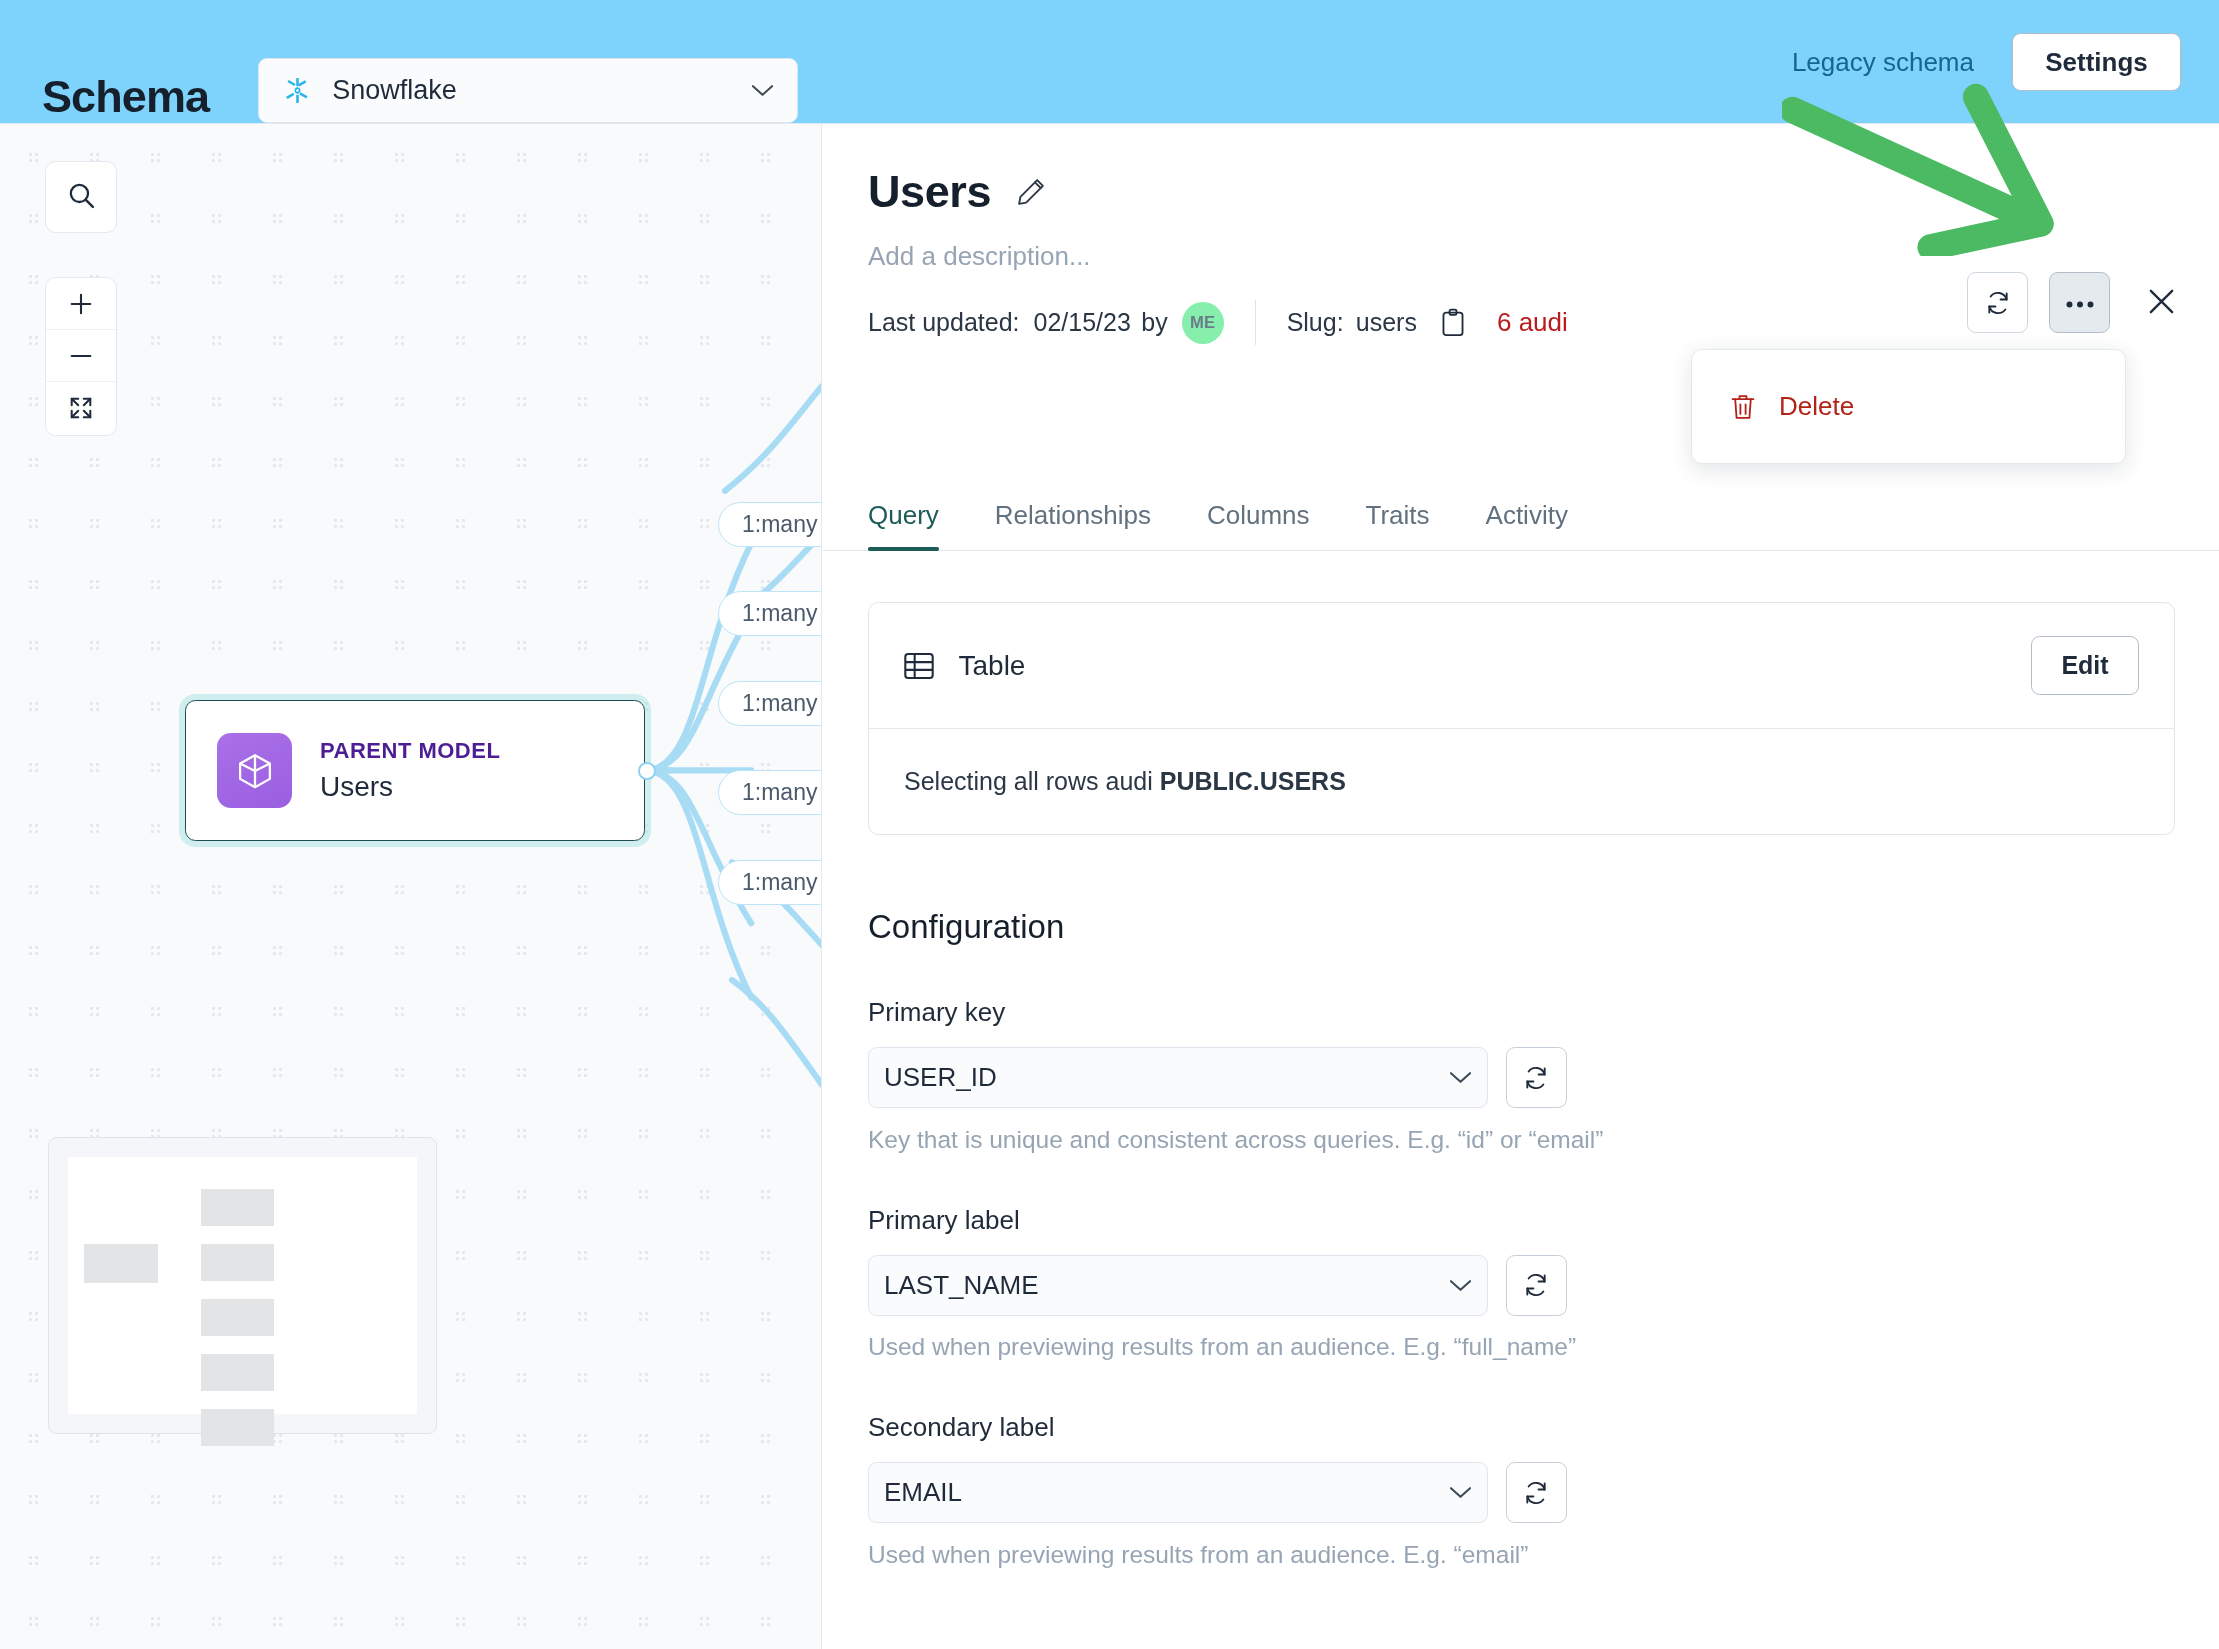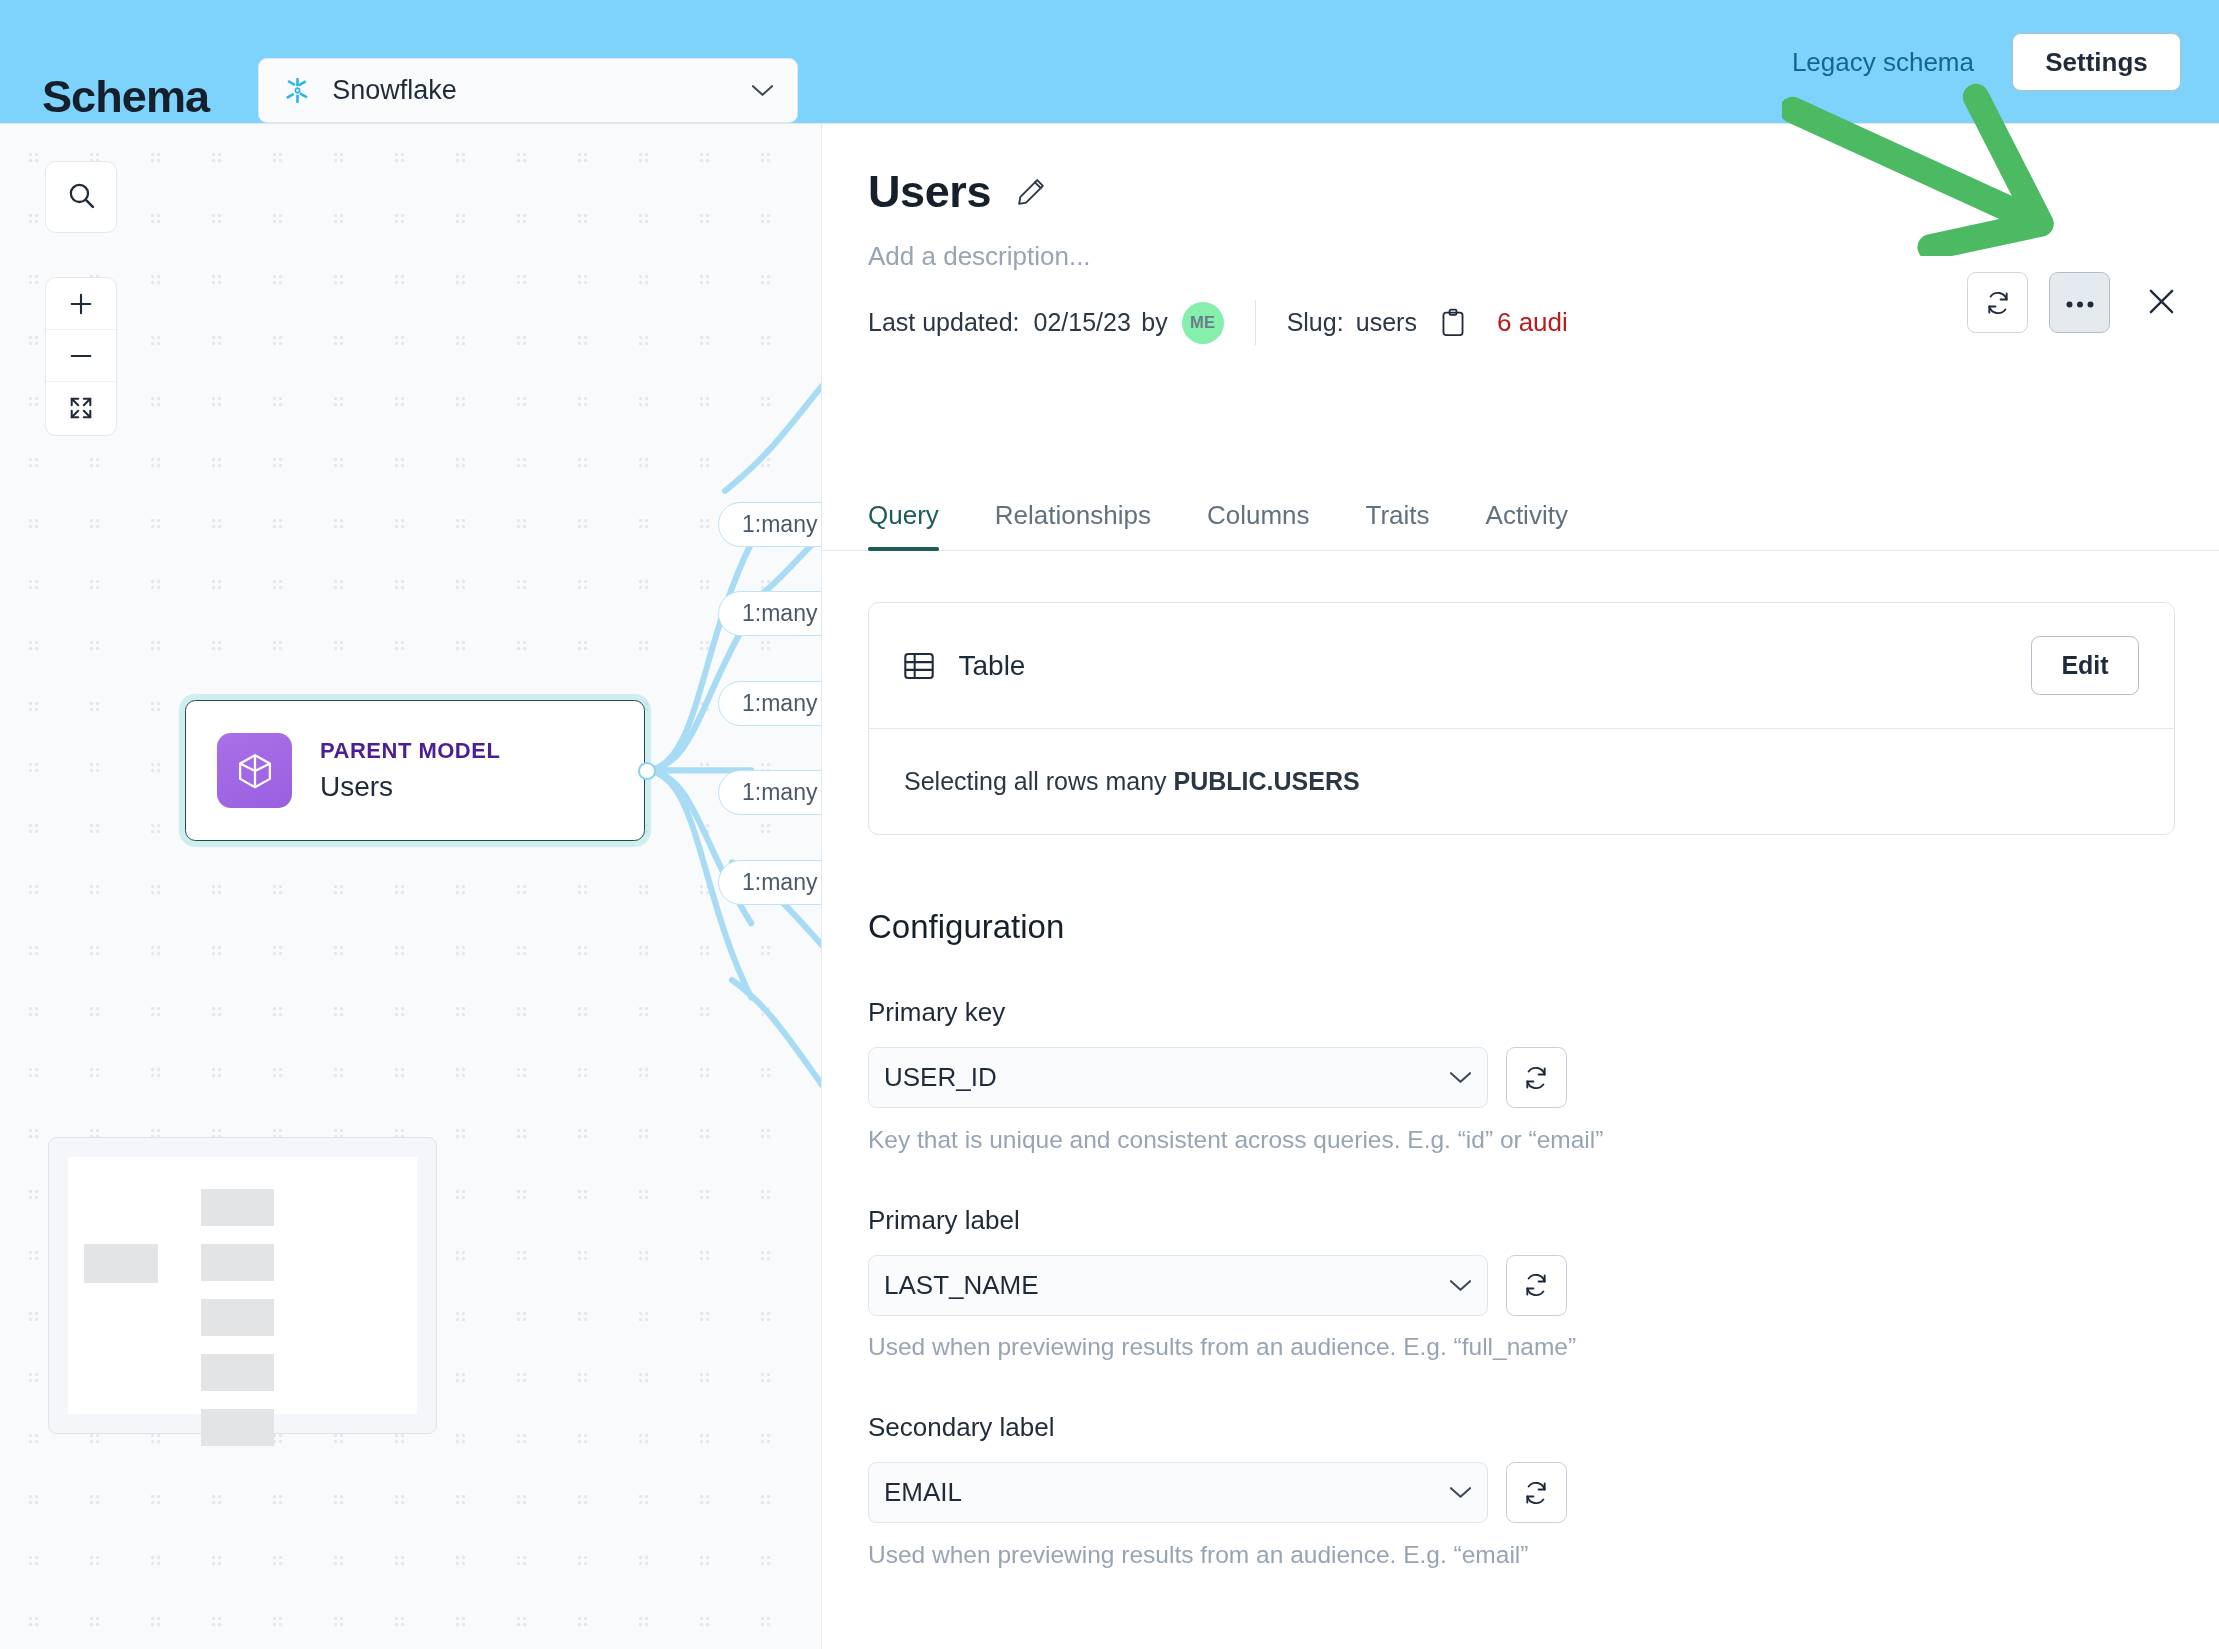--- a/index.html
+++ b/index.html
@@ -526,20 +526,33 @@
     </div>
     <div id="close-button">
       <span>
         <svg viewBox="0 0 32 32" width="31" height="31">
             <path d="M5 5L27 27M27 5L5 27" stroke="#1f2b3a" stroke-width="2.4" stroke-linecap="round"></path>
           </svg>
       </span>
     </div>
   </div>
 
+  <div id="more-menu">
+    <div id="delete-item">
+      <span id="trash-icon">
+        <svg viewBox="0 0 30 32" width="26" height="28" fill="none" stroke="#b42318" stroke-width="2.1" stroke-linecap="round" stroke-linejoin="round">
+          <path d="M3 7h24"></path>
+            <path d="M11 7V3.5h8V7"></path>
+          <path d="M6 7l1.6 21.5h14.8L24 7"></path>
+          <path d="M12 13v11M18 13v11"></path>
+        </svg>
+      </span>
+      <span>Delete</span>
+    </div>
+  </div>
 
   <div id="tabs">
     <div class="tab active">Query</div>
     <div class="tab">Relationships</div>
     <div class="tab">Columns</div>
     <div class="tab">Traits</div>
     <div class="tab">Activity</div>
   </div>
 
   <div id="panel-body">
@@ -549,21 +562,21 @@
         <span id="table-icon">
           <svg viewBox="0 0 34 30" width="30" height="26">
             <rect x="1.2" y="1.2" width="31.6" height="27.6" rx="3.2" fill="none" stroke="#1f2b3a" stroke-width="2.4"></rect>
             <path d="M1.2 10.5h31.6M1.2 19.5h31.6M12 10.5V28.8M12 1.2v9.3" stroke="#1f2b3a" stroke-width="2.4"></path>
           </svg>
         </span>
         <span id="query-card-title">Table</span>
         <button id="edit-query-button">Edit</button>
       </div>
       <div id="query-card-body">
-        <span>Selecting all rows many </span><b>PUBLIC.USERS</b>
+        <span>Selecting all rows audi </span><b>PUBLIC.USERS</b>
       </div>
     </div>
 
     <div id="config-heading">Configuration</div>
 
     <div class="field">
       <div class="field-label">Primary key</div>
       <div class="field-row">
         <div class="select">
           <span class="select-value">USER_ID</span>

